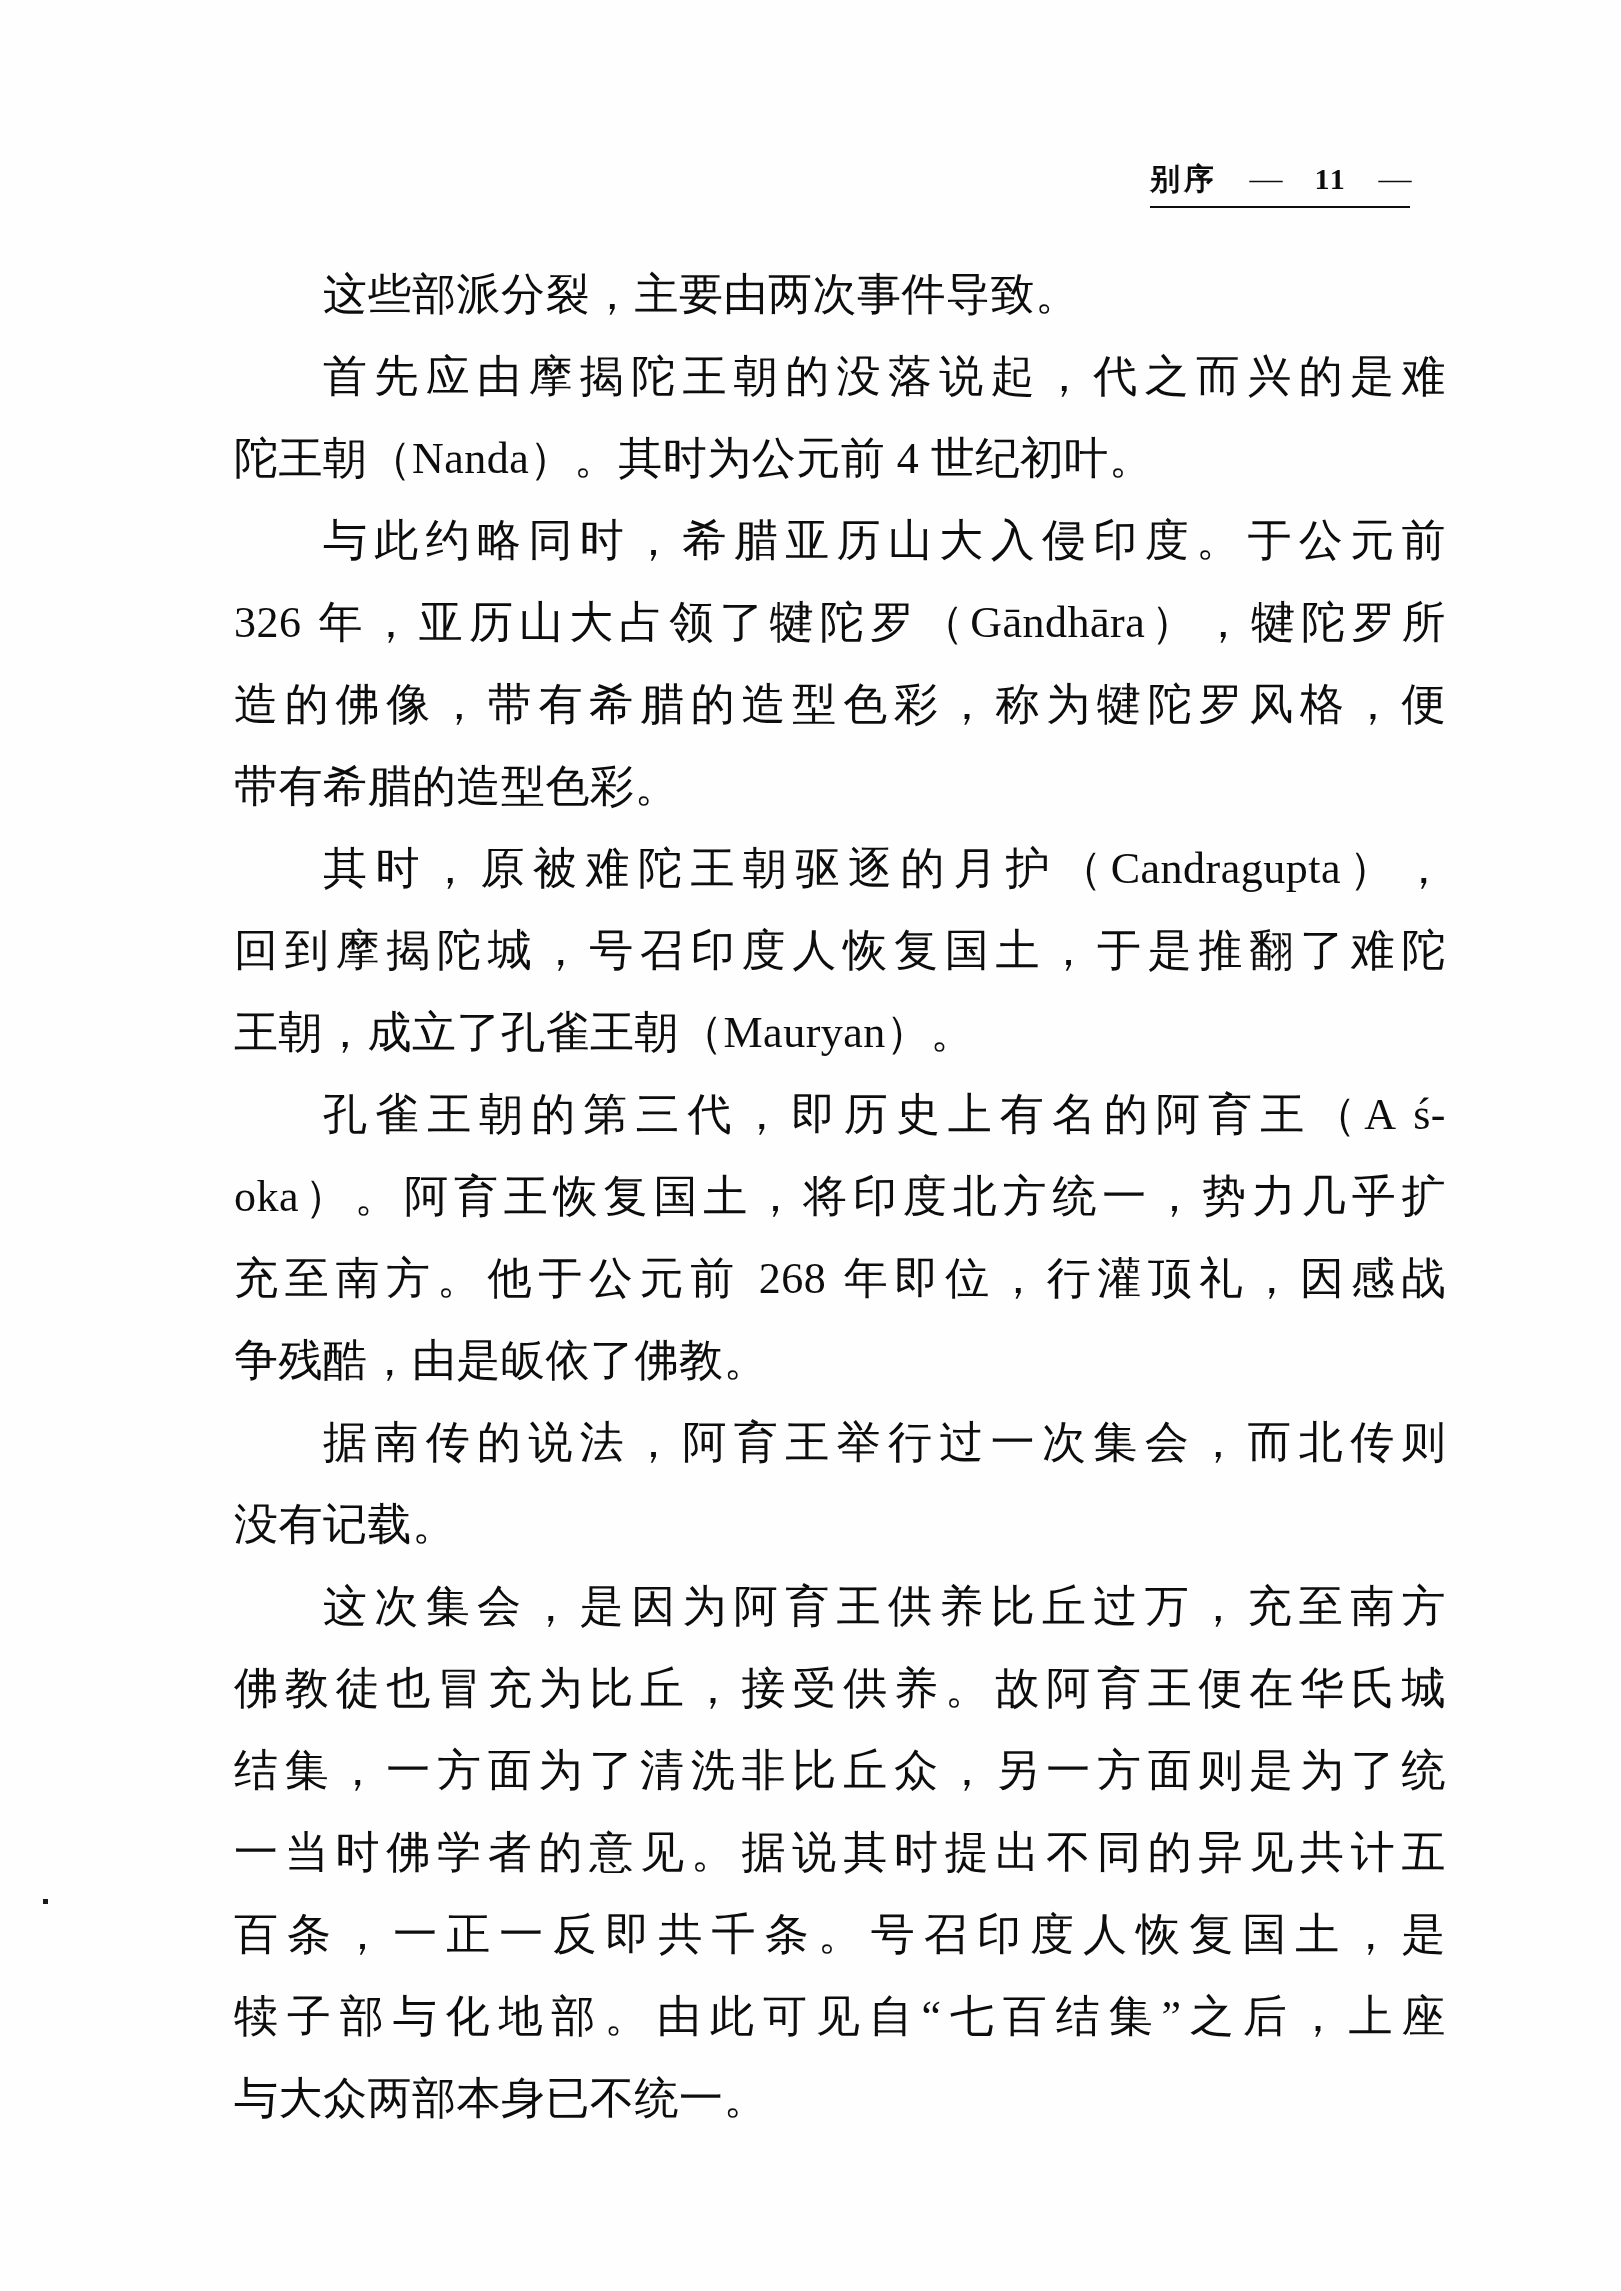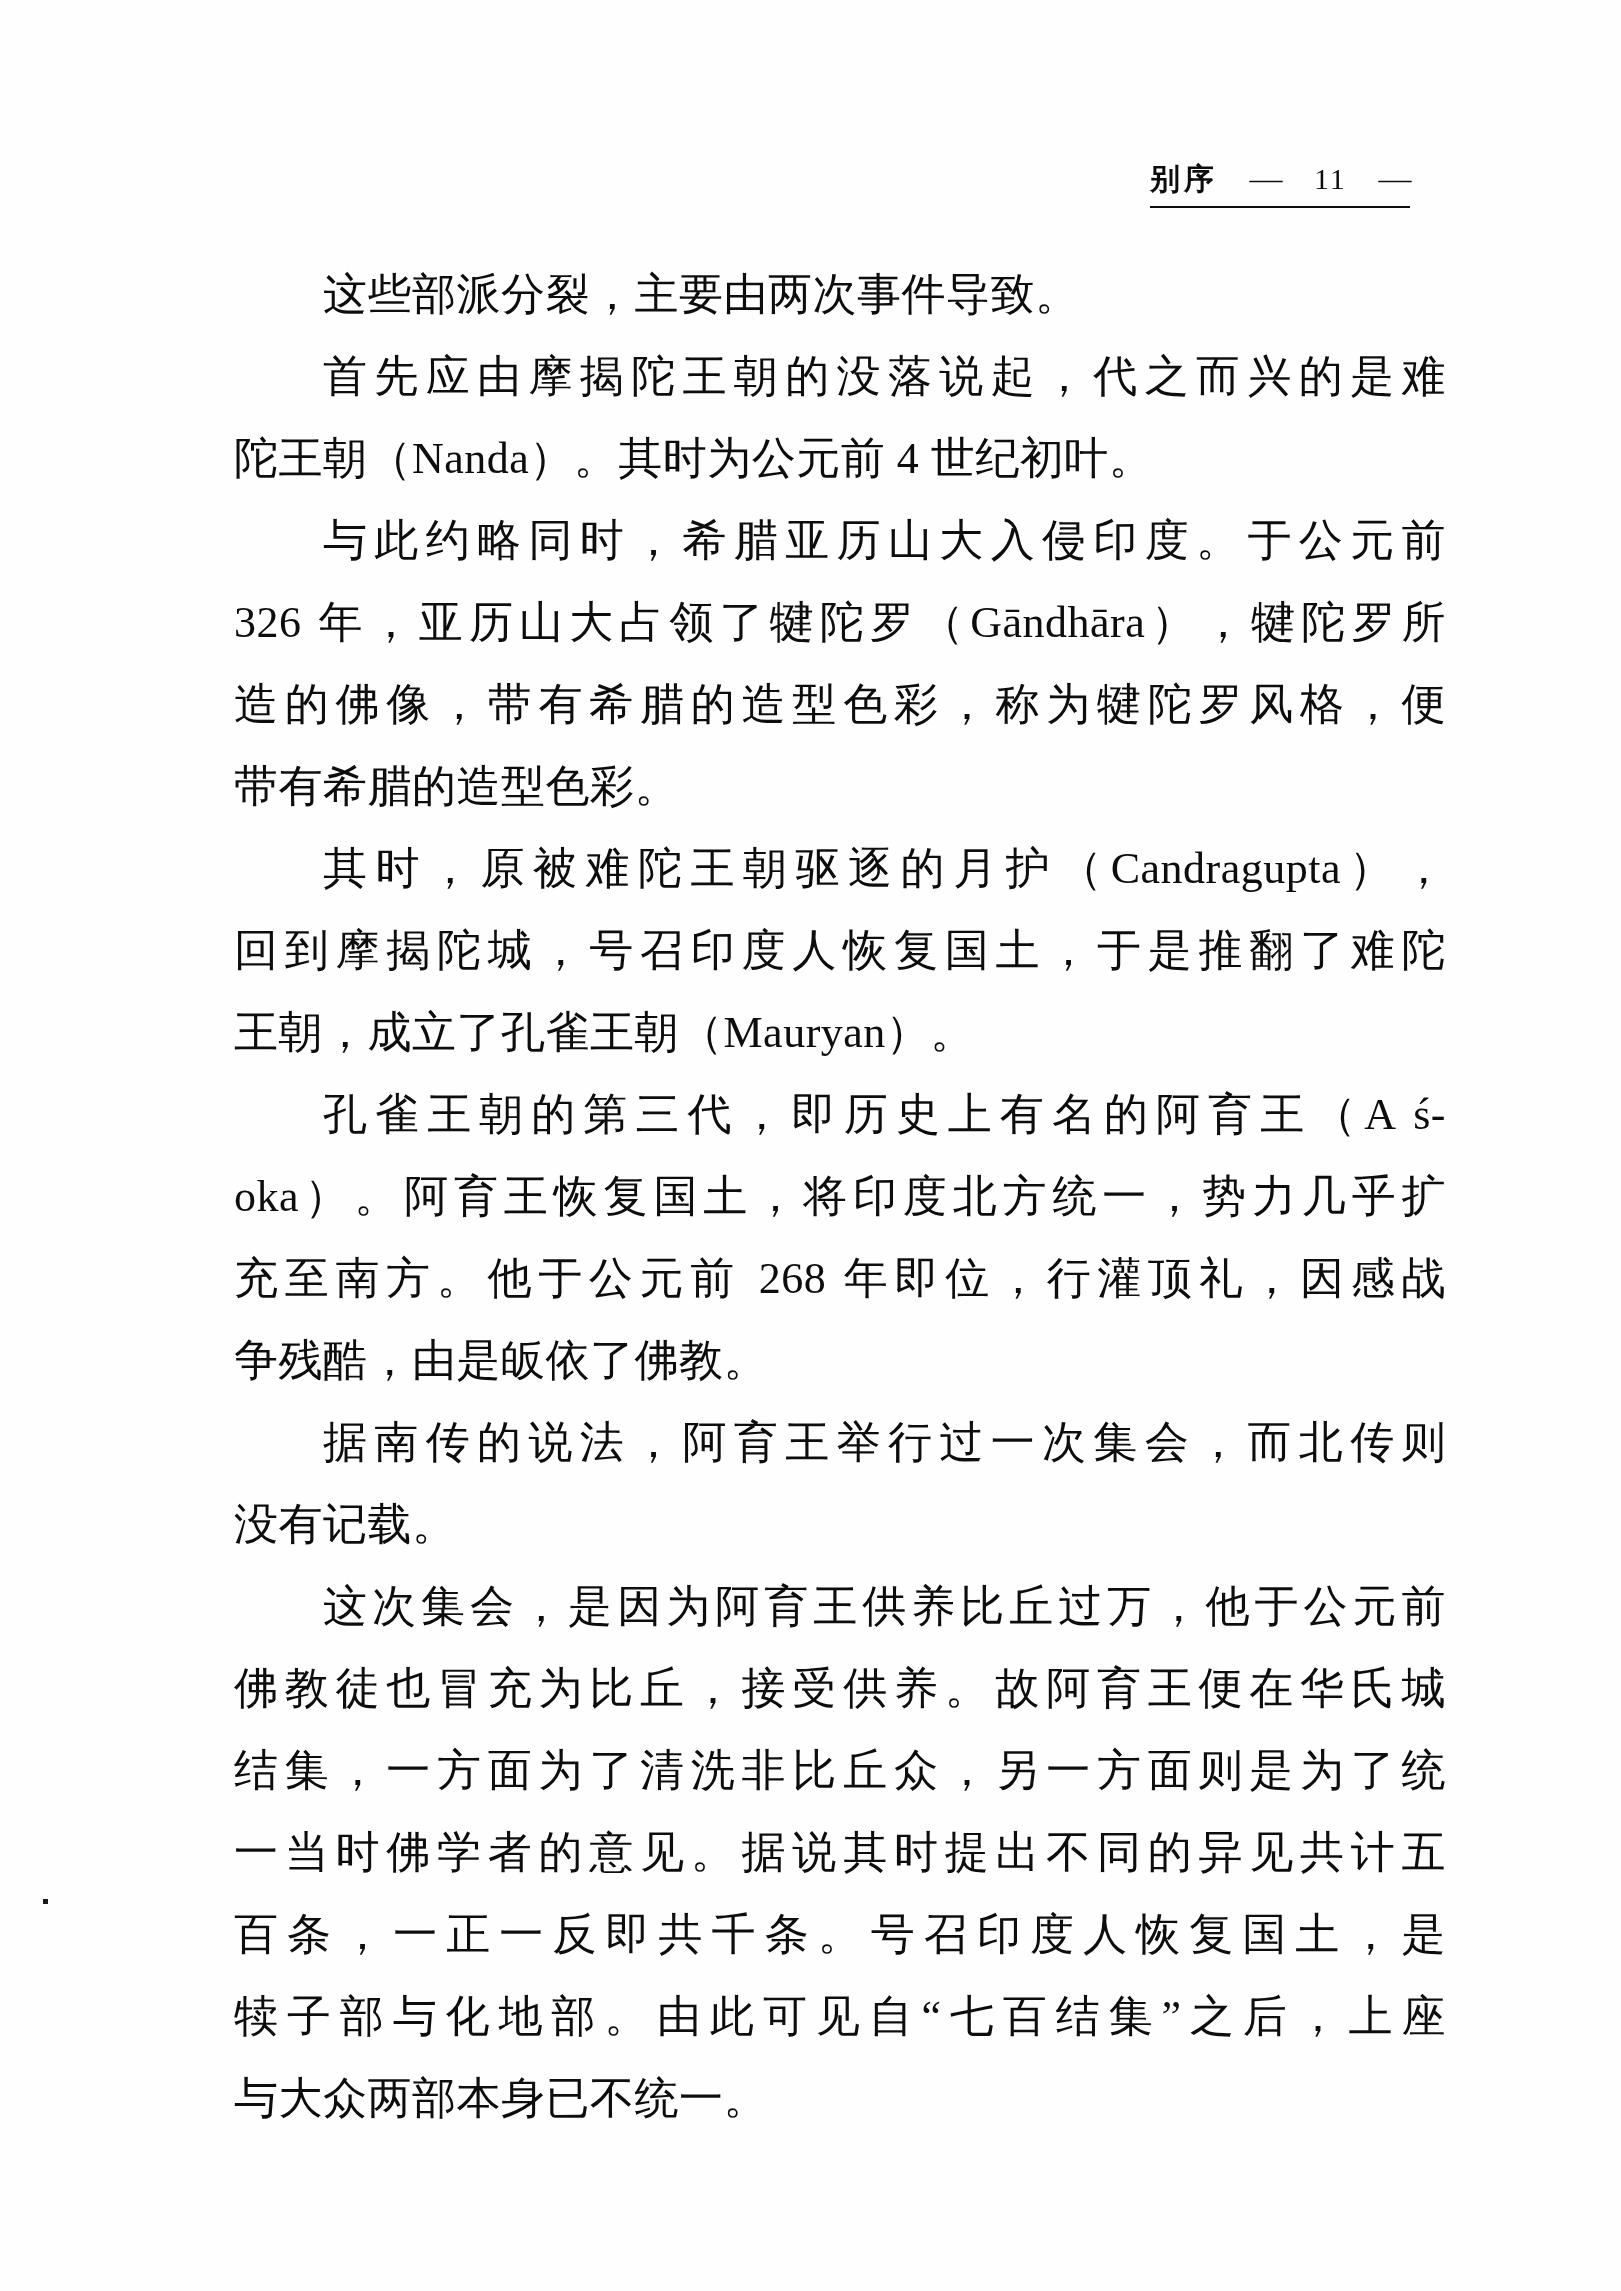--- a/index.html
+++ b/index.html
@@ -34,21 +34,21 @@
   }
   .page-header .section-title {
     letter-spacing: 3.8px;
     font-weight: bold;
   }
   .page-header .dash {
     font-weight: normal;
     transform: scaleX(1.1);
   }
   .page-header .page-number {
-    font-weight: normal;
+    font-weight: bold;
     letter-spacing: 1.9px;
   }
 
   
   .body-text {
     position: absolute;
     left: 234px;
     top: 254px;
     width: 1212px;
     font-size: 44px;
@@ -120,21 +120,21 @@
       <div class="line full">充至南方。他于公元前 268 年即位，行灌顶礼，因感战</div>
       <div class="line">争残酷，由是皈依了佛教。</div>
     </section>
 
     <section class="para">
       <div class="line indent full">据南传的说法，阿育王举行过一次集会，而北传则</div>
       <div class="line">没有记载。</div>
     </section>
 
     <section class="para">
-      <div class="line indent full">这次集会，是因为阿育王供养比丘过万，他于公元前</div>
+      <div class="line indent full">这次集会，是因为阿育王供养比丘过万，充至南方</div>
       <div class="line full">佛教徒也冒充为比丘，接受供养。故阿育王便在华氏城</div>
       <div class="line full">结集，一方面为了清洗非比丘众，另一方面则是为了统</div>
       <div class="line full">一当时佛学者的意见。据说其时提出不同的异见共计五</div>
       <div class="line full">百条，一正一反即共千条。号召印度人恢复国土，是</div>
       <div class="line full">犊子部与化地部。由此可见自“七百结集”之后，上座</div>
       <div class="line">与大众两部本身已不统一。</div>
     </section>
 
   </main>
 

